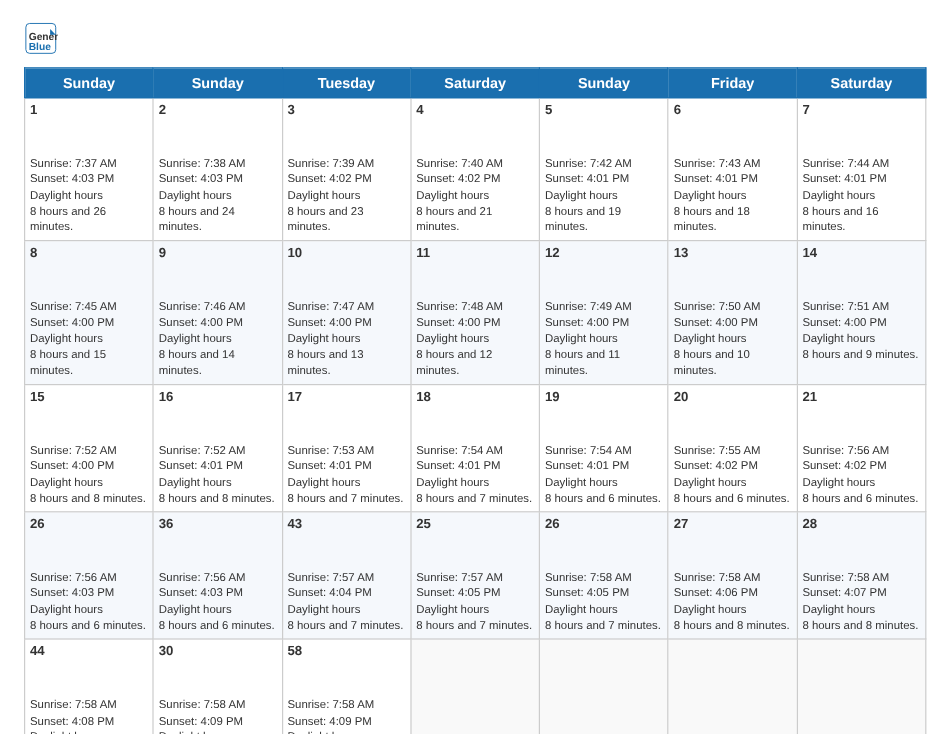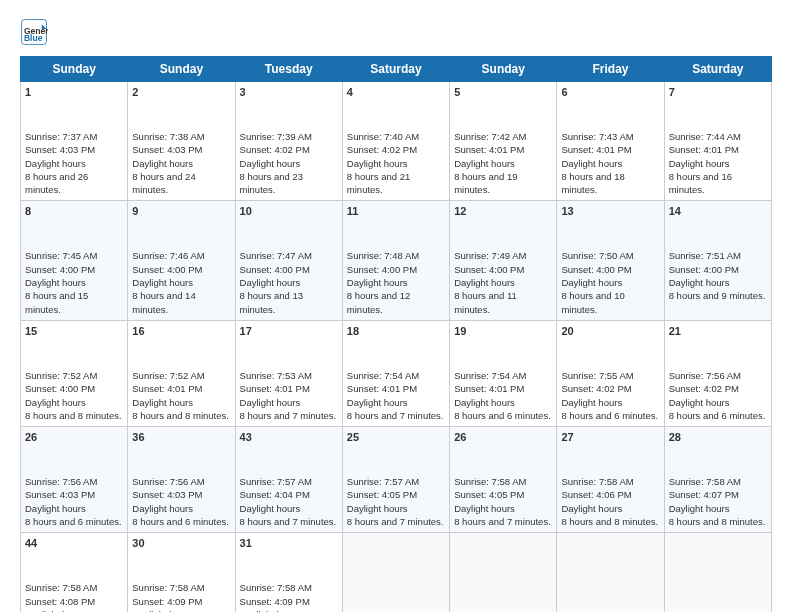--- a/index.html
+++ b/index.html
@@ -258,21 +258,21 @@
         <tr>
           <td>
             <span class="day-num">44</span>
             <div class="day-info">Sunrise: 7:58 AM<br>Sunset: 4:08 PM<br>Daylight hours<br>8 hours and 9 minutes.</div>
           </td>
           <td>
             <span class="day-num">30</span>
             <div class="day-info">Sunrise: 7:58 AM<br>Sunset: 4:09 PM<br>Daylight hours<br>8 hours and 10 minutes.</div>
           </td>
           <td>
-            <span class="day-num">31</span>
+            <span class="day-num">58</span>
             <div class="day-info">Sunrise: 7:58 AM<br>Sunset: 4:09 PM<br>Daylight hours<br>8 hours and 11 minutes.</div>
           </td>
           <td class="empty"></td>
           <td class="empty"></td>
           <td class="empty"></td>
           <td class="empty"></td>
         </tr>
       </tbody>
   </table>
 </div>

